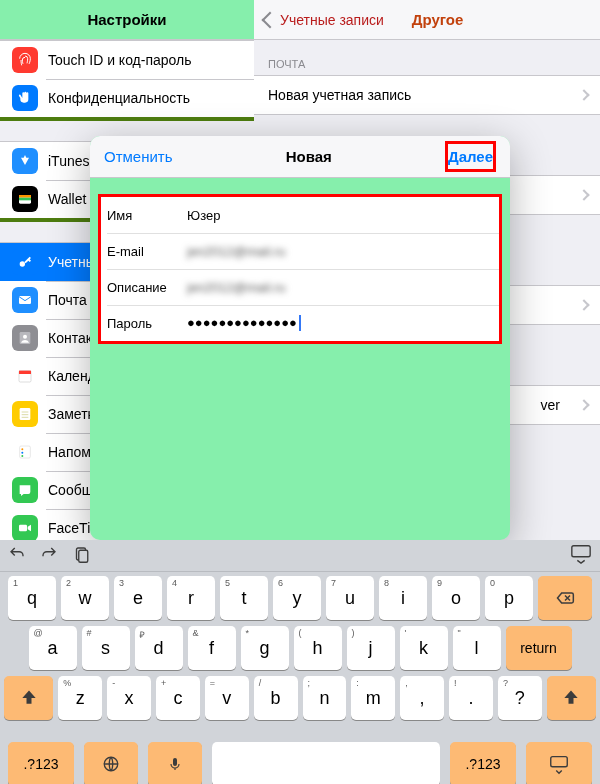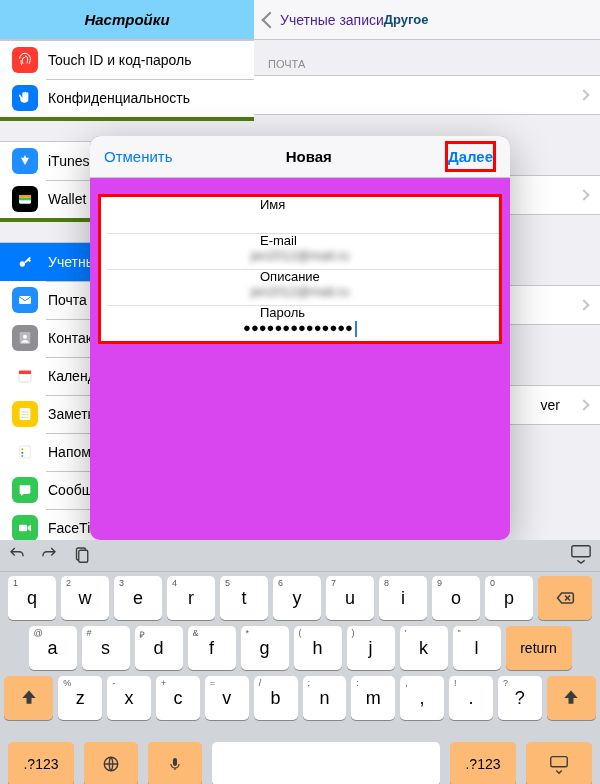--- a/index.html
+++ b/index.html
@@ -3,48 +3,48 @@
 <meta charset="utf-8">
 <style>
   * { box-sizing: border-box; margin: 0; padding: 0; font-family: -apple-system, Helvetica, Arial, sans-serif; }
   body { width: 600px; height: 784px; background: #efeff4; overflow: hidden; position: relative; }
 
   
   .split { display: flex; height: 540px; }
   .left { width: 254px; background: #efeff4; }
   .right { flex: 1; background: #efeff4; }
 
-  .left-header { height: 40px; text-align: center; font-size: 15px; font-weight: 600; line-height: 40px; background: #7dd3fc; border-bottom: 1px solid #c8c7cc; font-style: italic;}
+  .left-header { height: 40px; text-align: center; font-size: 15px; font-weight: 600; line-height: 40px; background: #86efac; border-bottom: 1px solid #c8c7cc;}
   .right-header { height: 40px; background: #f7f7f9; border-bottom: 1px solid #c8c7cc; display: flex; align-items: center; padding: 0 10px; }
-  .back { color: #4c1d95; display: flex; align-items: center; font-size: 14px; }
+  .back { color: #b91c1c; display: flex; align-items: center; font-size: 14px; }
   .chevleft { width: 12px; height: 12px; border-left: 2px solid #8a8a8f; border-bottom: 2px solid #8a8a8f; transform: rotate(45deg); margin-right: 4px; }
-  .right-title { font-weight: 700; font-size: 13px; color: #0c4a6e; }
+  .right-title { font-weight: 700; font-size: 15px; margin-left: 28px; color: #c2410c; }
 
   .group { background: #fff; border-top: 1px solid #c8c7cc; border-bottom: 4px solid #4d7c0f; }
   .group + .group, .gap { margin-top: 20px; }
   .row { display: flex; align-items: center; height: 38px; padding: 0 12px; font-size: 14px; color: #000; position: relative; }
   .row + .row::before { content: ""; position: absolute; top: 0; left: 46px; right: 0; height: 1px; background: #c8c7cc; }
   .icon { width: 26px; height: 26px; border-radius: 6px; margin-right: 10px; display: flex; align-items: center; justify-content: center; flex-shrink: 0; }
   .icon svg { width: 16px; height: 16px; fill: #fff; }
   .row.selected { background: #007aff; color: #fff; }
   .row .label { white-space: nowrap; overflow: hidden; }
 
   .section-label { font-size: 11px; color: #8a8a8f; padding: 18px 14px 5px; text-transform: uppercase; }
   .right .row2 { background: #fff; height: 40px; display: flex; align-items: center; padding: 0 14px; font-size: 14px; border-top: 1px solid #c8c7cc; border-bottom: 1px solid #c8c7cc; position: relative; }
   .chev { position: absolute; right: 12px; width: 8px; height: 8px; border-right: 2px solid #c7c7cc; border-top: 2px solid #c7c7cc; transform: rotate(45deg); }
 
   
-  .modal { position: absolute; left: 90px; top: 136px; width: 420px; height: 404px; background: #d946ef; border-radius: 10px; box-shadow: 0 10px 40px rgba(0,0,0,0.3); overflow: hidden; }
+  .modal { position: absolute; left: 90px; top: 136px; width: 420px; height: 404px; background: #86efac; border-radius: 10px; box-shadow: 0 10px 40px rgba(0,0,0,0.3); overflow: hidden; }
   .modal-header { height: 42px; background: #f7f7f9; border-bottom: 1px solid #c8c7cc; display: flex; align-items: center; justify-content: space-between; padding: 0 14px; }
   .modal-cancel { color: #007aff; font-size: 15px; }
   .modal-title { font-weight: 600; font-size: 15px; }
   .modal-next { color: #007aff; font-weight: 700; font-size: 15px; border: 3px solid #f00; padding: 4px 0; }
   .modal-body { }
   .form-group { border: 3px solid #f00; margin: 16px 8px 0 8px; background:#fff;}
-  .form-row { display: flex; align-items: center; height: 36px; padding: 0 6px; font-size: 13px; position: relative; flex-direction: column; }
+  .form-row { display: flex; align-items: center; height: 36px; padding: 0 6px; font-size: 13px; position: relative; }
   .form-row + .form-row::before { content:""; position:absolute; top:0; left:6px; right:0; height:1px; background:#e0e0e0;}
   .form-label { width: 80px; color: #000; }
   .form-value { flex: 1; color: #000; white-space: nowrap; overflow:hidden; }
   .form-value.masked { filter: blur(3px); color:#555;}
   .cursor { display:inline-block; width:2px; height:16px; background:#3478f6; vertical-align:middle; margin-left:2px;}
 
   
   .kb { position: absolute; left: 0; bottom: 0; width: 600px; height: 244px; background: #d1d4d9; }
   .kb-toolbar { height: 32px; display:flex; align-items:center; padding:0 8px; gap:14px; color:#3c3c3c; border-bottom:1px solid #b8bbc0;}
   .kb-toolbar .sp { flex:1; }
@@ -187,20 +187,21 @@
   <div class="right">
     <div class="right-header">
       <div class="back">
         <span class="chevleft"></span>
         <span>Учетные записи</span>
       </div>
       <div class="right-title">Другое</div>
     </div>
     <div class="section-label">ПОЧТА</div>
     <div class="row2">
+      <span>Новая учетная запись</span>
       <span class="chev"></span>
     </div>
     <div style="height:60px"></div>
     <div class="row2">
         <span class="chev"></span>
       </div>
     <div style="height:70px"></div>
     <div class="row2">
         <span class="chev"></span>
       </div>
@@ -215,20 +216,21 @@
 <div class="modal">
   <div class="modal-header">
     <span class="modal-cancel">Отменить</span>
     <span class="modal-title">Новая</span>
     <span class="modal-next">Далее</span>
   </div>
   <div class="modal-body">
     <div class="form-group">
       <div class="form-row">
         <span class="form-label">Имя</span>
+        <span class="form-value">Юзер</span>
       </div>
       <div class="form-row">
         <span class="form-label">E-mail</span>
         <span class="form-value masked">jen2012@mail.ru</span>
       </div>
       <div class="form-row">
         <span class="form-label">Описание</span>
         <span class="form-value masked">jen2012@mail.ru</span>
       </div>
       <div class="form-row">

